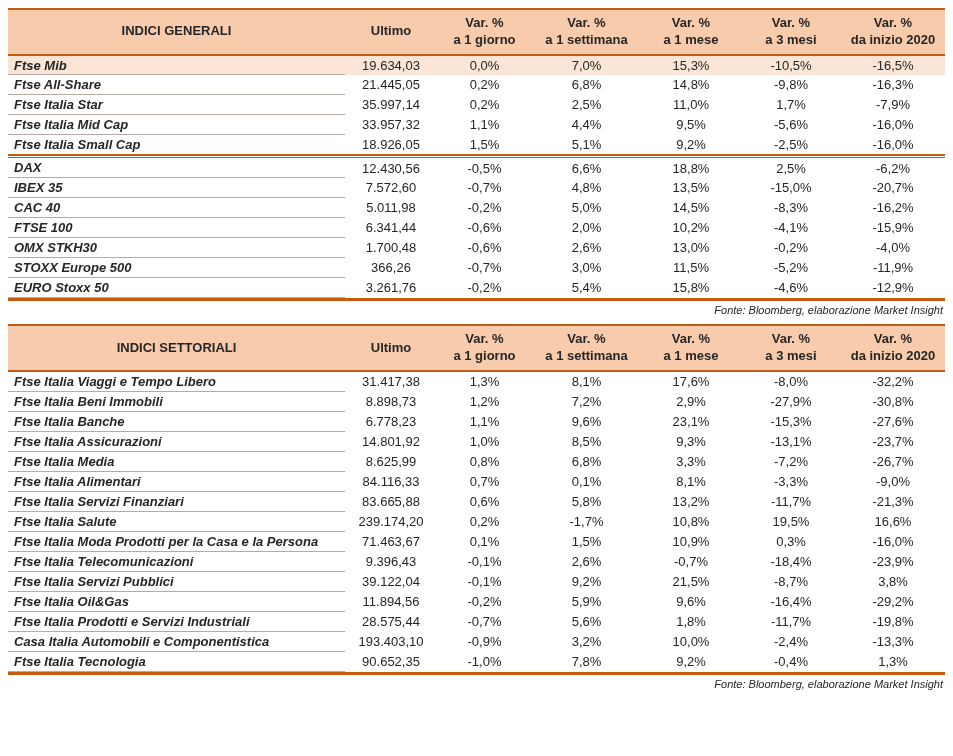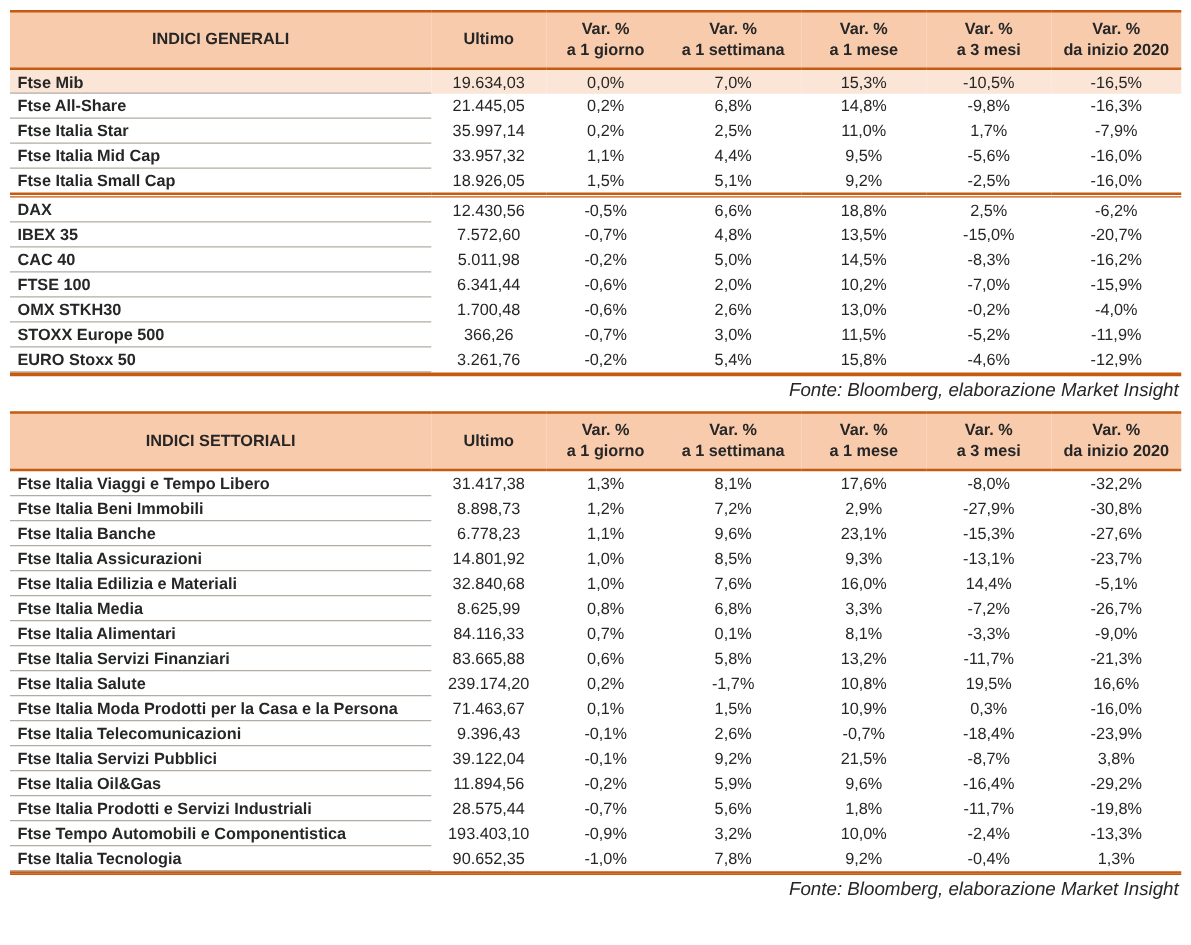--- a/index.html
+++ b/index.html
@@ -40,20 +40,21 @@
   }
   thead th .l1, thead th .l2 { display: block; }
   tbody td {
     font-size: 13px;
     height: 20px;
     padding: 0 6px;
     vertical-align: middle;
   }
   td.c-name {
     font-weight: bold;
+    font-style: italic;
     border-bottom: 1px solid var(--underline);
     text-align: left;
     white-space: nowrap;
     overflow: hidden;
   }
   td.c-num { text-align: center; }
   td.strong { font-weight: normal; }
   tr.highlight td { background: var(--highlight-bg); }
   tr.sep td {
     padding: 0;
@@ -65,21 +66,21 @@
   .end-rule {
     width: 937px;
     height: 3px;
     border-top: 2.5px solid var(--accent);
     border-bottom: 1.5px solid var(--accent);
   }
   .source {
     width: 937px;
     text-align: right;
     font-style: italic;
-    font-size: 15px;
+    font-size: 11px;
     padding: 3px 2px 6px;
   }
 </style>
 </head>
 <body>
 
 <div class="page">
 
   <section class="block">
     <table class="idx" id="table-0">
@@ -193,21 +194,21 @@
             <td class="c-num">14,5%</td>
             <td class="c-num">-8,3%</td>
             <td class="c-num">-16,2%</td>
           </tr>
           <tr>
             <td class="c-name">FTSE 100</td>
             <td class="c-num">6.341,44</td>
             <td class="c-num strong">-0,6%</td>
             <td class="c-num">2,0%</td>
             <td class="c-num">10,2%</td>
-            <td class="c-num">-7,0%</td>
+            <td class="c-num">-4,1%</td>
             <td class="c-num">-15,9%</td>
           </tr>
           <tr>
             <td class="c-name">OMX STKH30</td>
             <td class="c-num">1.700,48</td>
             <td class="c-num strong">-0,6%</td>
             <td class="c-num">2,6%</td>
             <td class="c-num">13,0%</td>
             <td class="c-num">-0,2%</td>
             <td class="c-num">-4,0%</td>
@@ -304,29 +305,20 @@
           <tr>
             <td class="c-name">Ftse Italia Assicurazioni</td>
             <td class="c-num">14.801,92</td>
             <td class="c-num strong">1,0%</td>
             <td class="c-num">8,5%</td>
             <td class="c-num">9,3%</td>
             <td class="c-num">-13,1%</td>
             <td class="c-num">-23,7%</td>
           </tr>
           <tr>
-            <td class="c-name">Ftse Italia Edilizia e Materiali</td>
-            <td class="c-num">32.840,68</td>
-            <td class="c-num strong">1,0%</td>
-            <td class="c-num">7,6%</td>
-            <td class="c-num">16,0%</td>
-            <td class="c-num">14,4%</td>
-            <td class="c-num">-5,1%</td>
-          </tr>
-          <tr>
             <td class="c-name">Ftse Italia Media</td>
             <td class="c-num">8.625,99</td>
             <td class="c-num strong">0,8%</td>
             <td class="c-num">6,8%</td>
             <td class="c-num">3,3%</td>
             <td class="c-num">-7,2%</td>
             <td class="c-num">-26,7%</td>
           </tr>
           <tr>
             <td class="c-name">Ftse Italia Alimentari</td>
@@ -394,21 +386,21 @@
           <tr>
             <td class="c-name">Ftse Italia Prodotti e Servizi Industriali</td>
             <td class="c-num">28.575,44</td>
             <td class="c-num strong">-0,7%</td>
             <td class="c-num">5,6%</td>
             <td class="c-num">1,8%</td>
             <td class="c-num">-11,7%</td>
             <td class="c-num">-19,8%</td>
           </tr>
           <tr>
-            <td class="c-name">Ftse Tempo Automobili e Componentistica</td>
+            <td class="c-name">Casa Italia Automobili e Componentistica</td>
             <td class="c-num">193.403,10</td>
             <td class="c-num strong">-0,9%</td>
             <td class="c-num">3,2%</td>
             <td class="c-num">10,0%</td>
             <td class="c-num">-2,4%</td>
             <td class="c-num">-13,3%</td>
           </tr>
           <tr>
             <td class="c-name">Ftse Italia Tecnologia</td>
             <td class="c-num">90.652,35</td>

